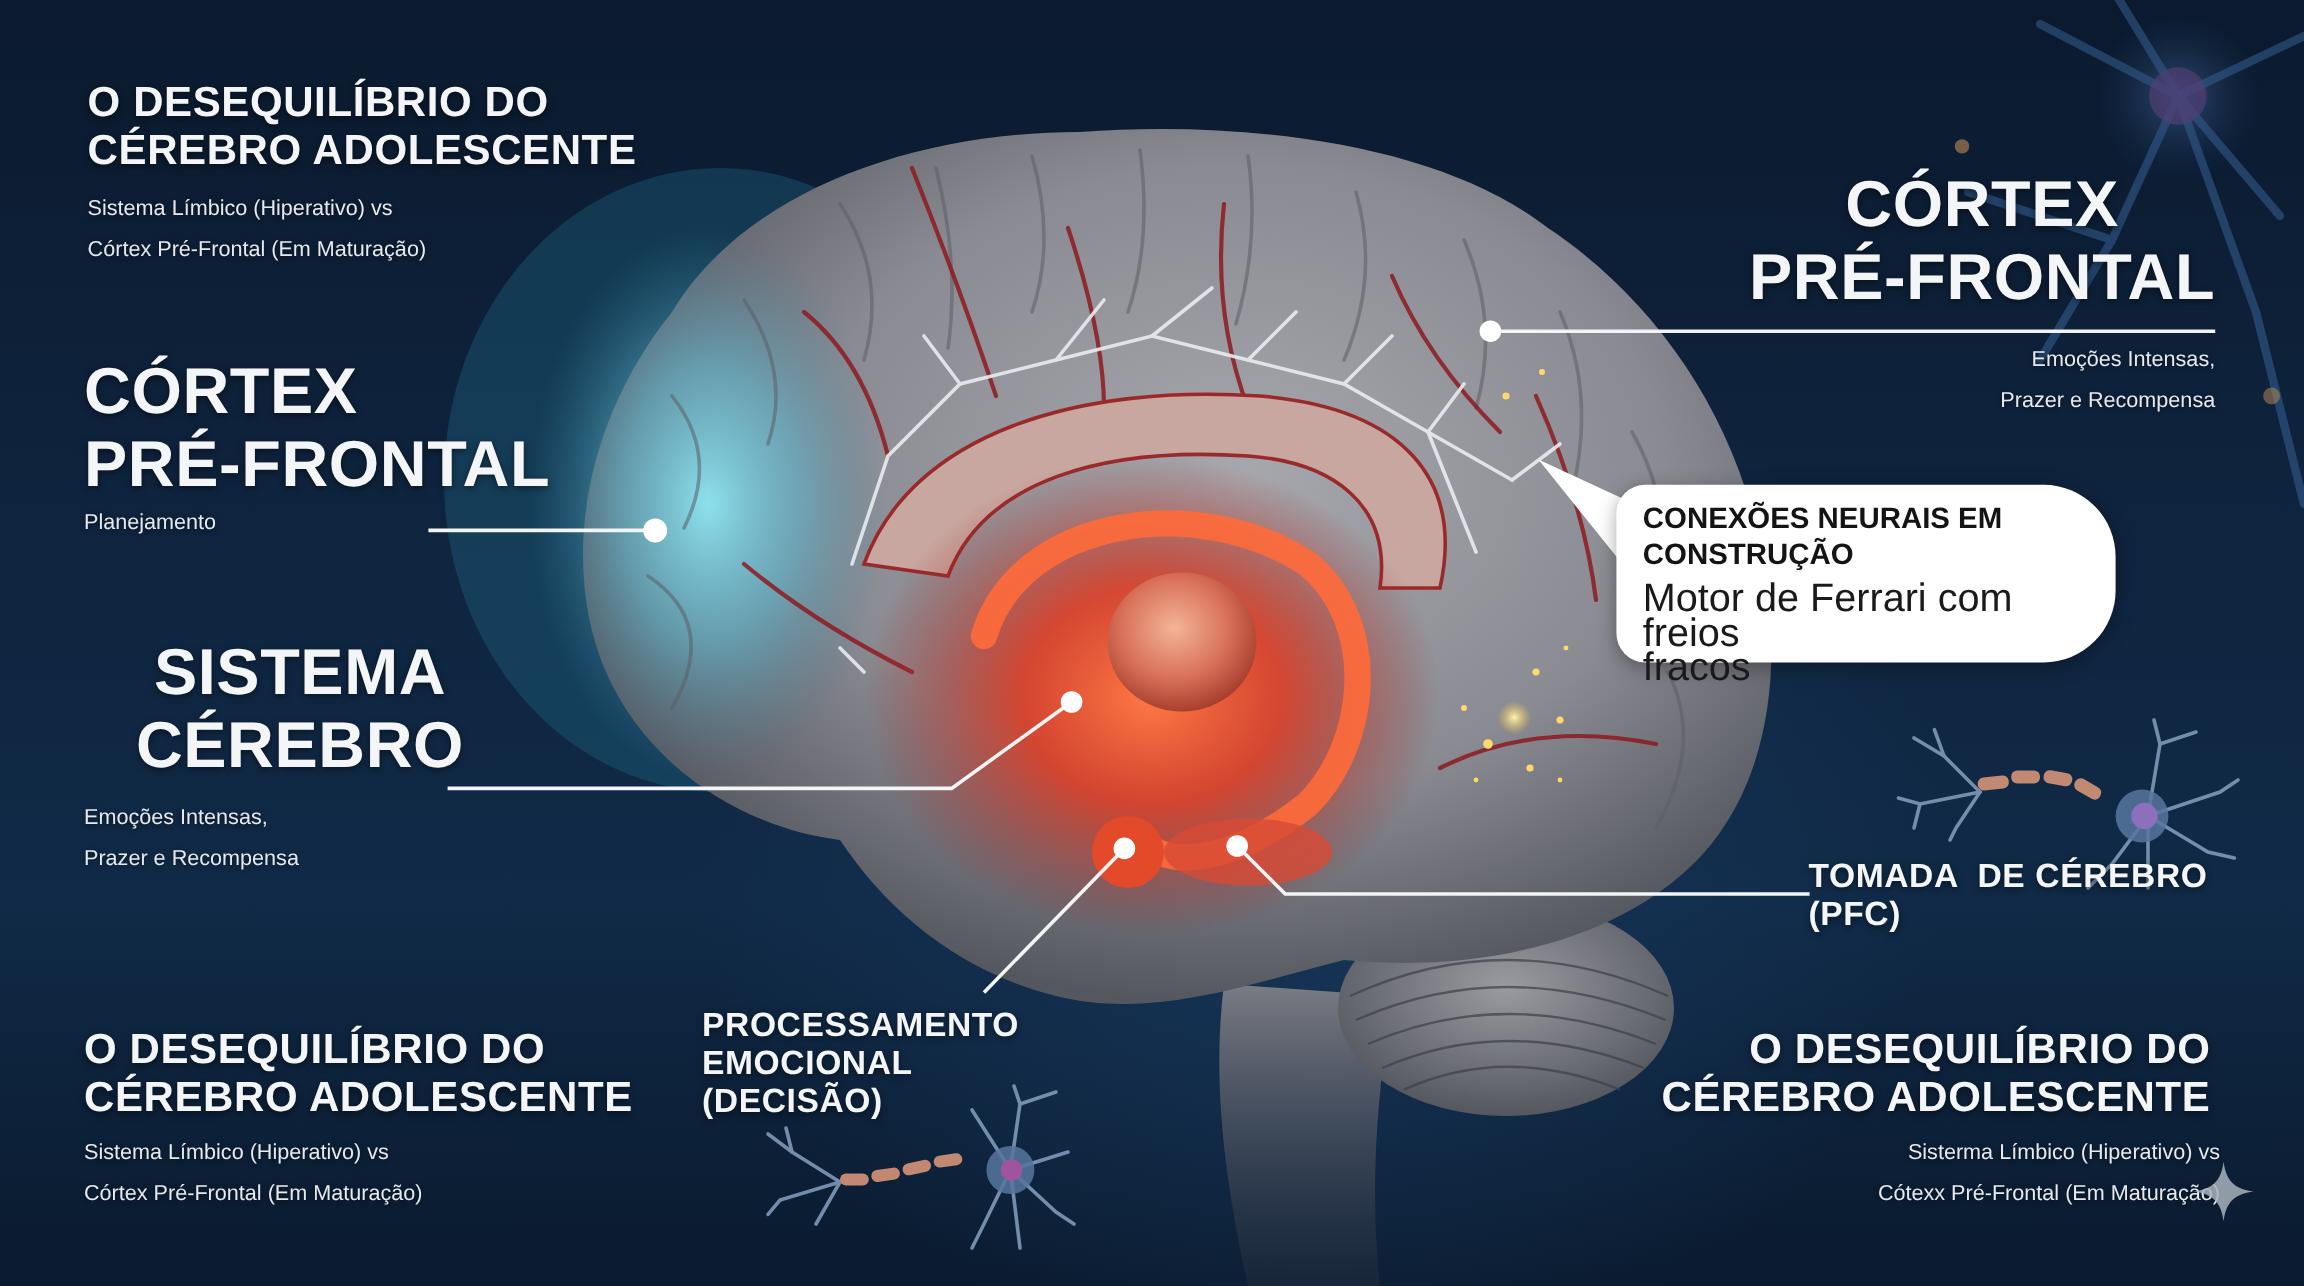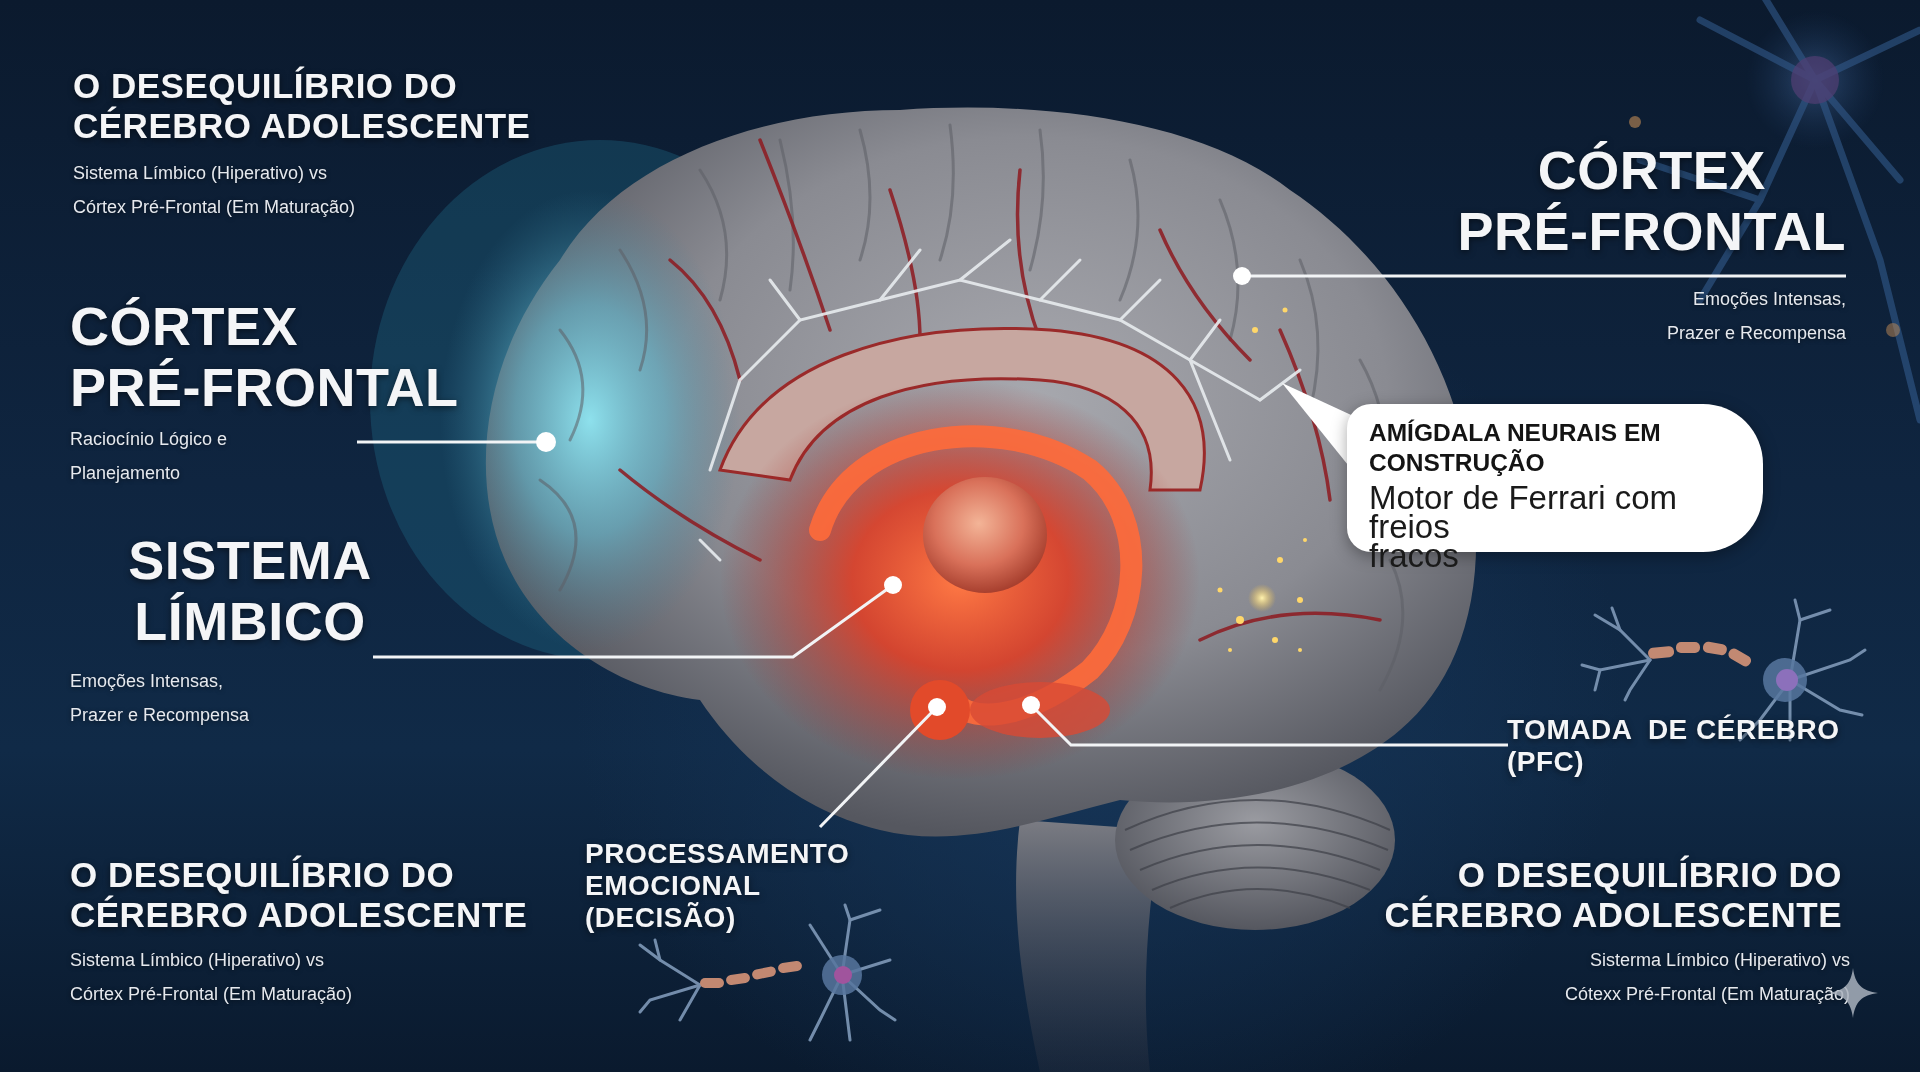--- a/index.html
+++ b/index.html
@@ -254,40 +254,39 @@
 <div class="abs" style="left:73px; top:66px;">
   <div class="title t-md">O DESEQUILÍBRIO DO</div>
   <div class="title t-md">CÉREBRO ADOLESCENTE</div>
   <div class="sub s-md" style="margin-top:10px;">Sistema Límbico (Hiperativo) vs</div>
   <div class="sub s-md">Córtex Pré-Frontal (Em Maturação)</div>
 </div>
 
 <div class="abs" style="left:70px; top:296px;">
   <div class="title t-lg">CÓRTEX</div>
   <div class="title t-lg">PRÉ-FRONTAL</div>
-  <div class="sub s-md" style="margin-top:4px;">Raciocínio Lógico e</div>
   <div class="sub s-md">Planejamento</div>
 </div>
 
 <div class="abs" style="left:70px; top:530px; width:350px;">
   <div class="title t-lg" style="text-align:center; width:360px;">SISTEMA</div>
-  <div class="title t-lg" style="text-align:center; width:360px;">LÍMBICO</div>
+  <div class="title t-lg" style="text-align:center; width:360px;">CÉREBRO</div>
   <div class="sub s-md" style="margin-top:12px;">Emoções Intensas,</div>
   <div class="sub s-md">Prazer e Recompensa</div>
 </div>
 
 <div class="abs right" style="right:74px; top:140px;">
   <div class="title t-lg" style="text-align:center;">CÓRTEX</div>
   <div class="title t-lg">PRÉ-FRONTAL</div>
   <div class="sub s-md" style="margin-top:20px;">Emoções Intensas,</div>
   <div class="sub s-md">Prazer e Recompensa</div>
 </div>
 
 <div class="callout">
-  <div class="ct">AMÍGDALA NEURAIS EM</div>
+  <div class="ct">CONEXÕES NEURAIS EM</div>
   <div class="ct">CONSTRUÇÃO</div>
   <div class="cs">Motor de Ferrari com freios</div>
   <div class="cs" style="margin-top:0;">fracos</div>
 </div>
 
 <div class="abs" style="left:1507px; top:714px;">
   <div class="title t-sm" style="white-space:pre;">TOMADA  DE CÉREBRO</div>
   <div class="title t-sm">(PFC)</div>
 </div>
 

